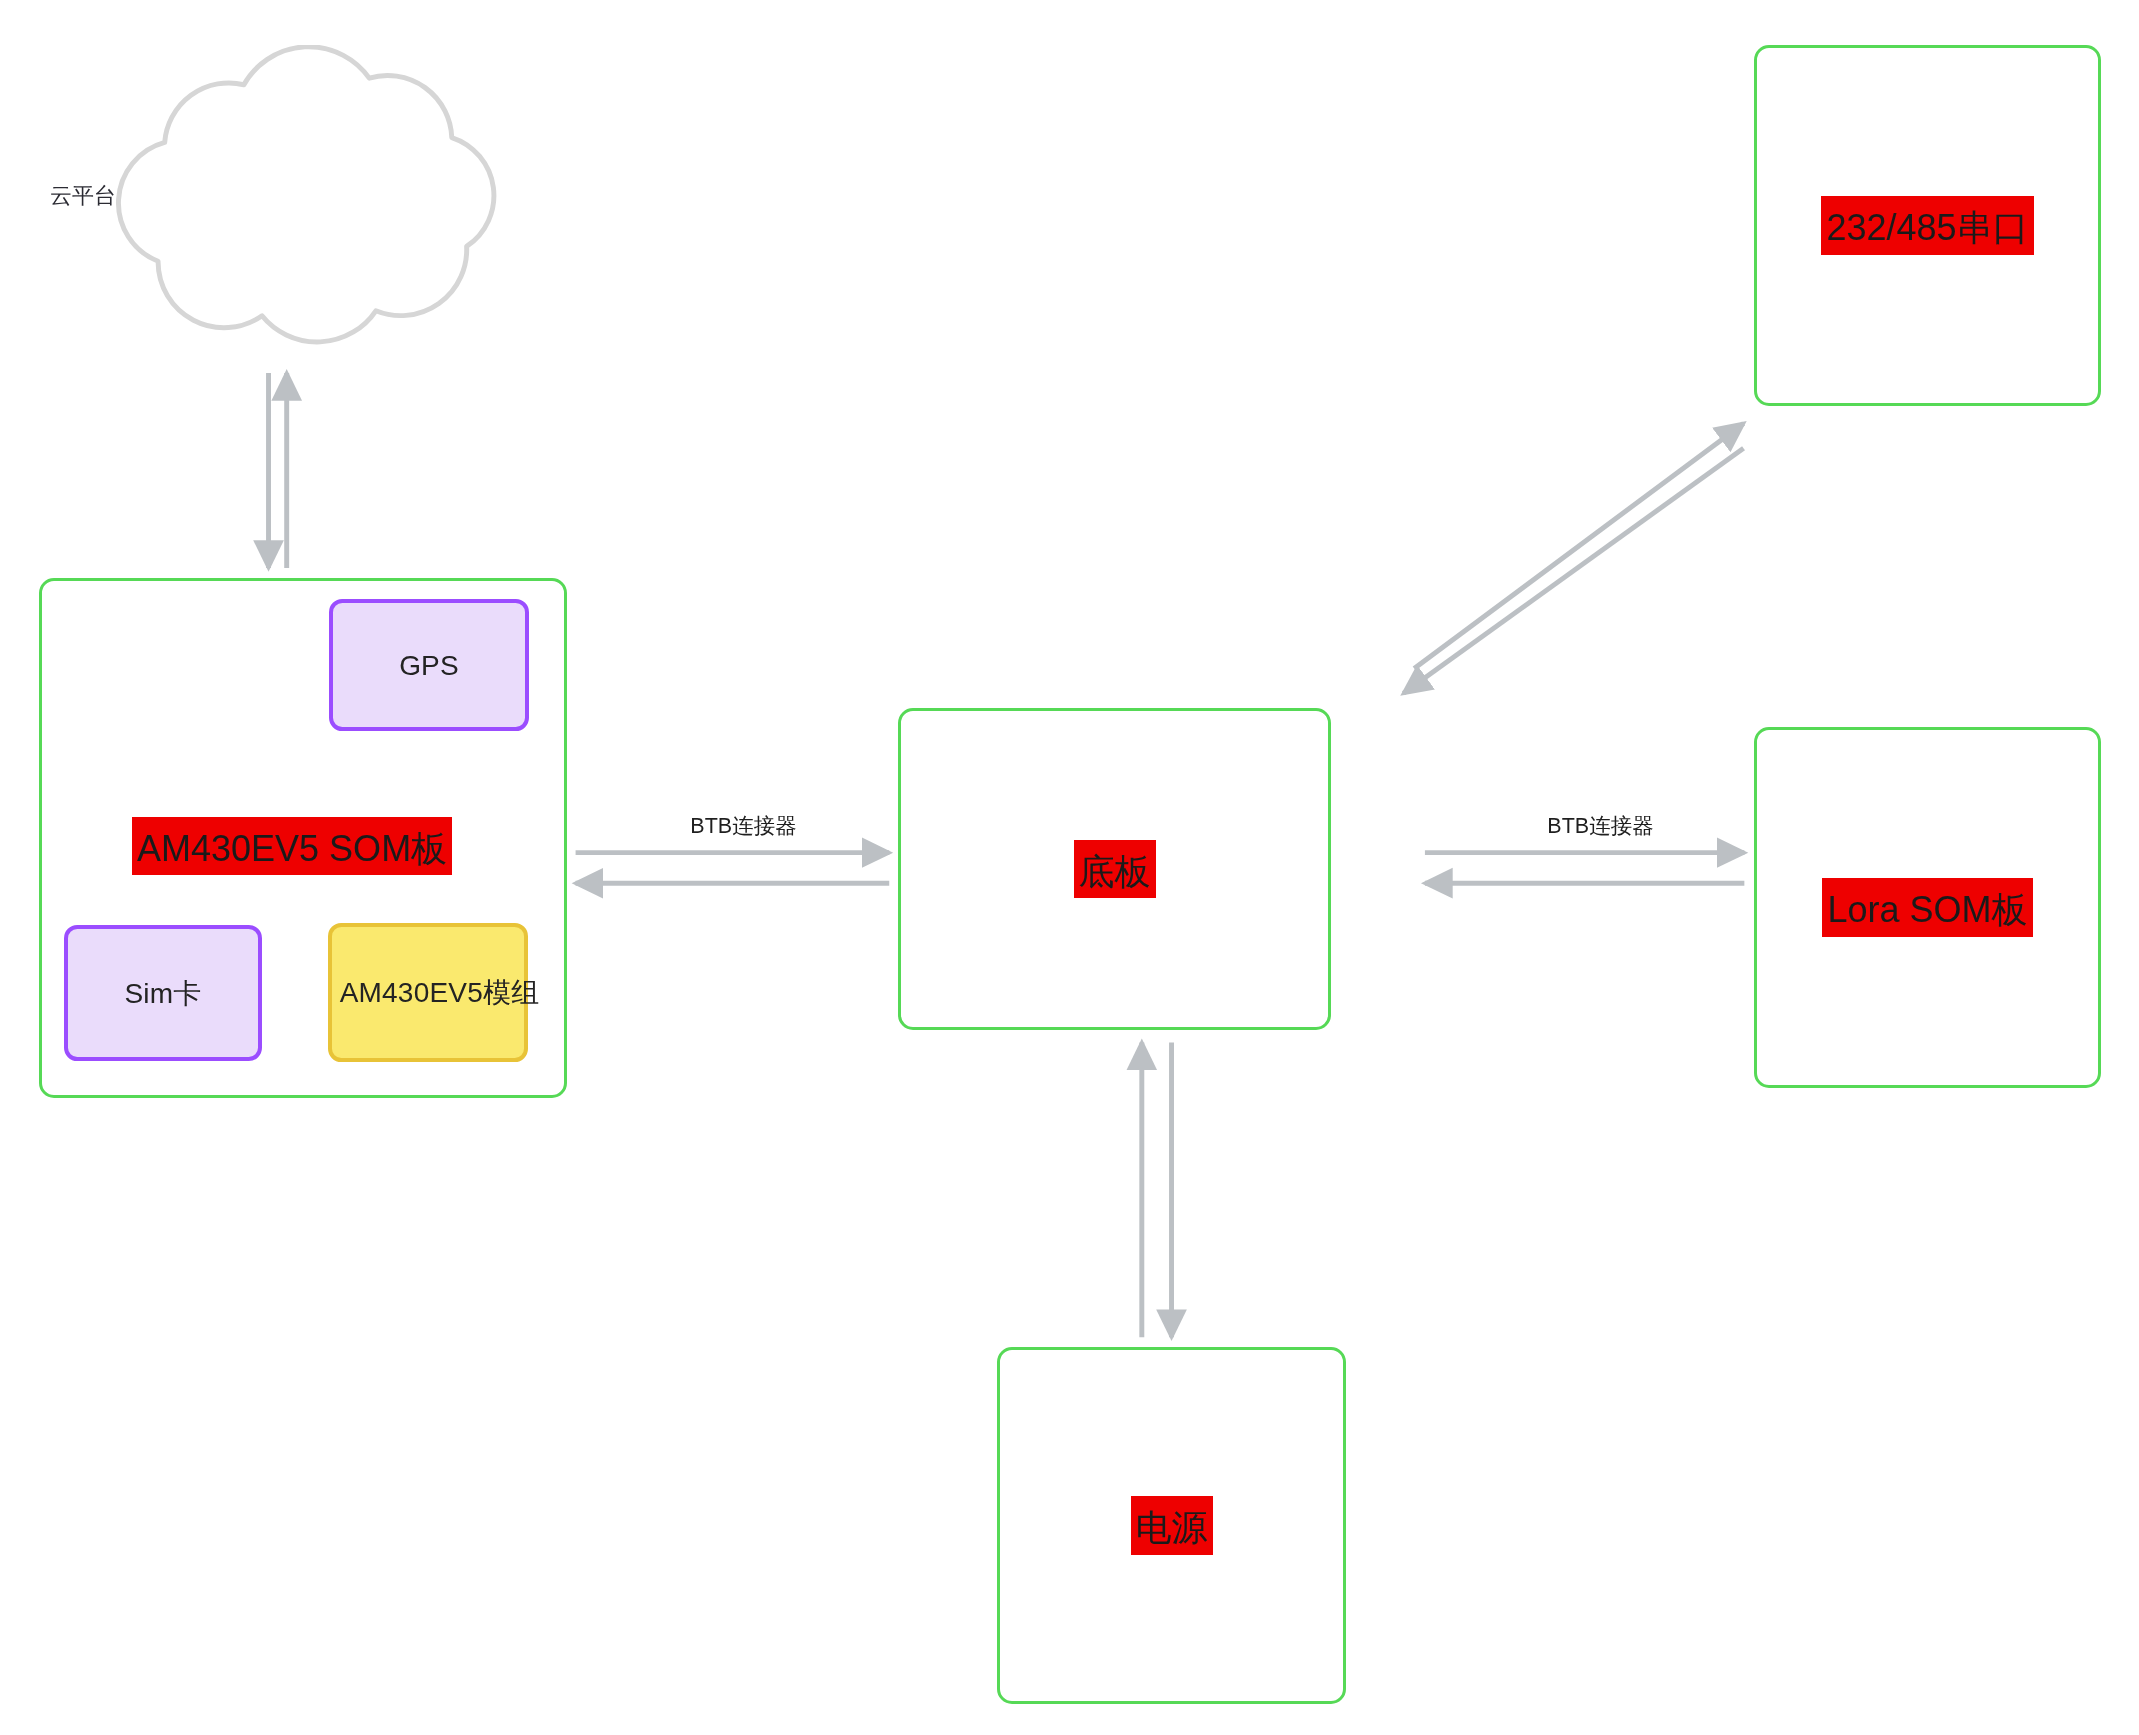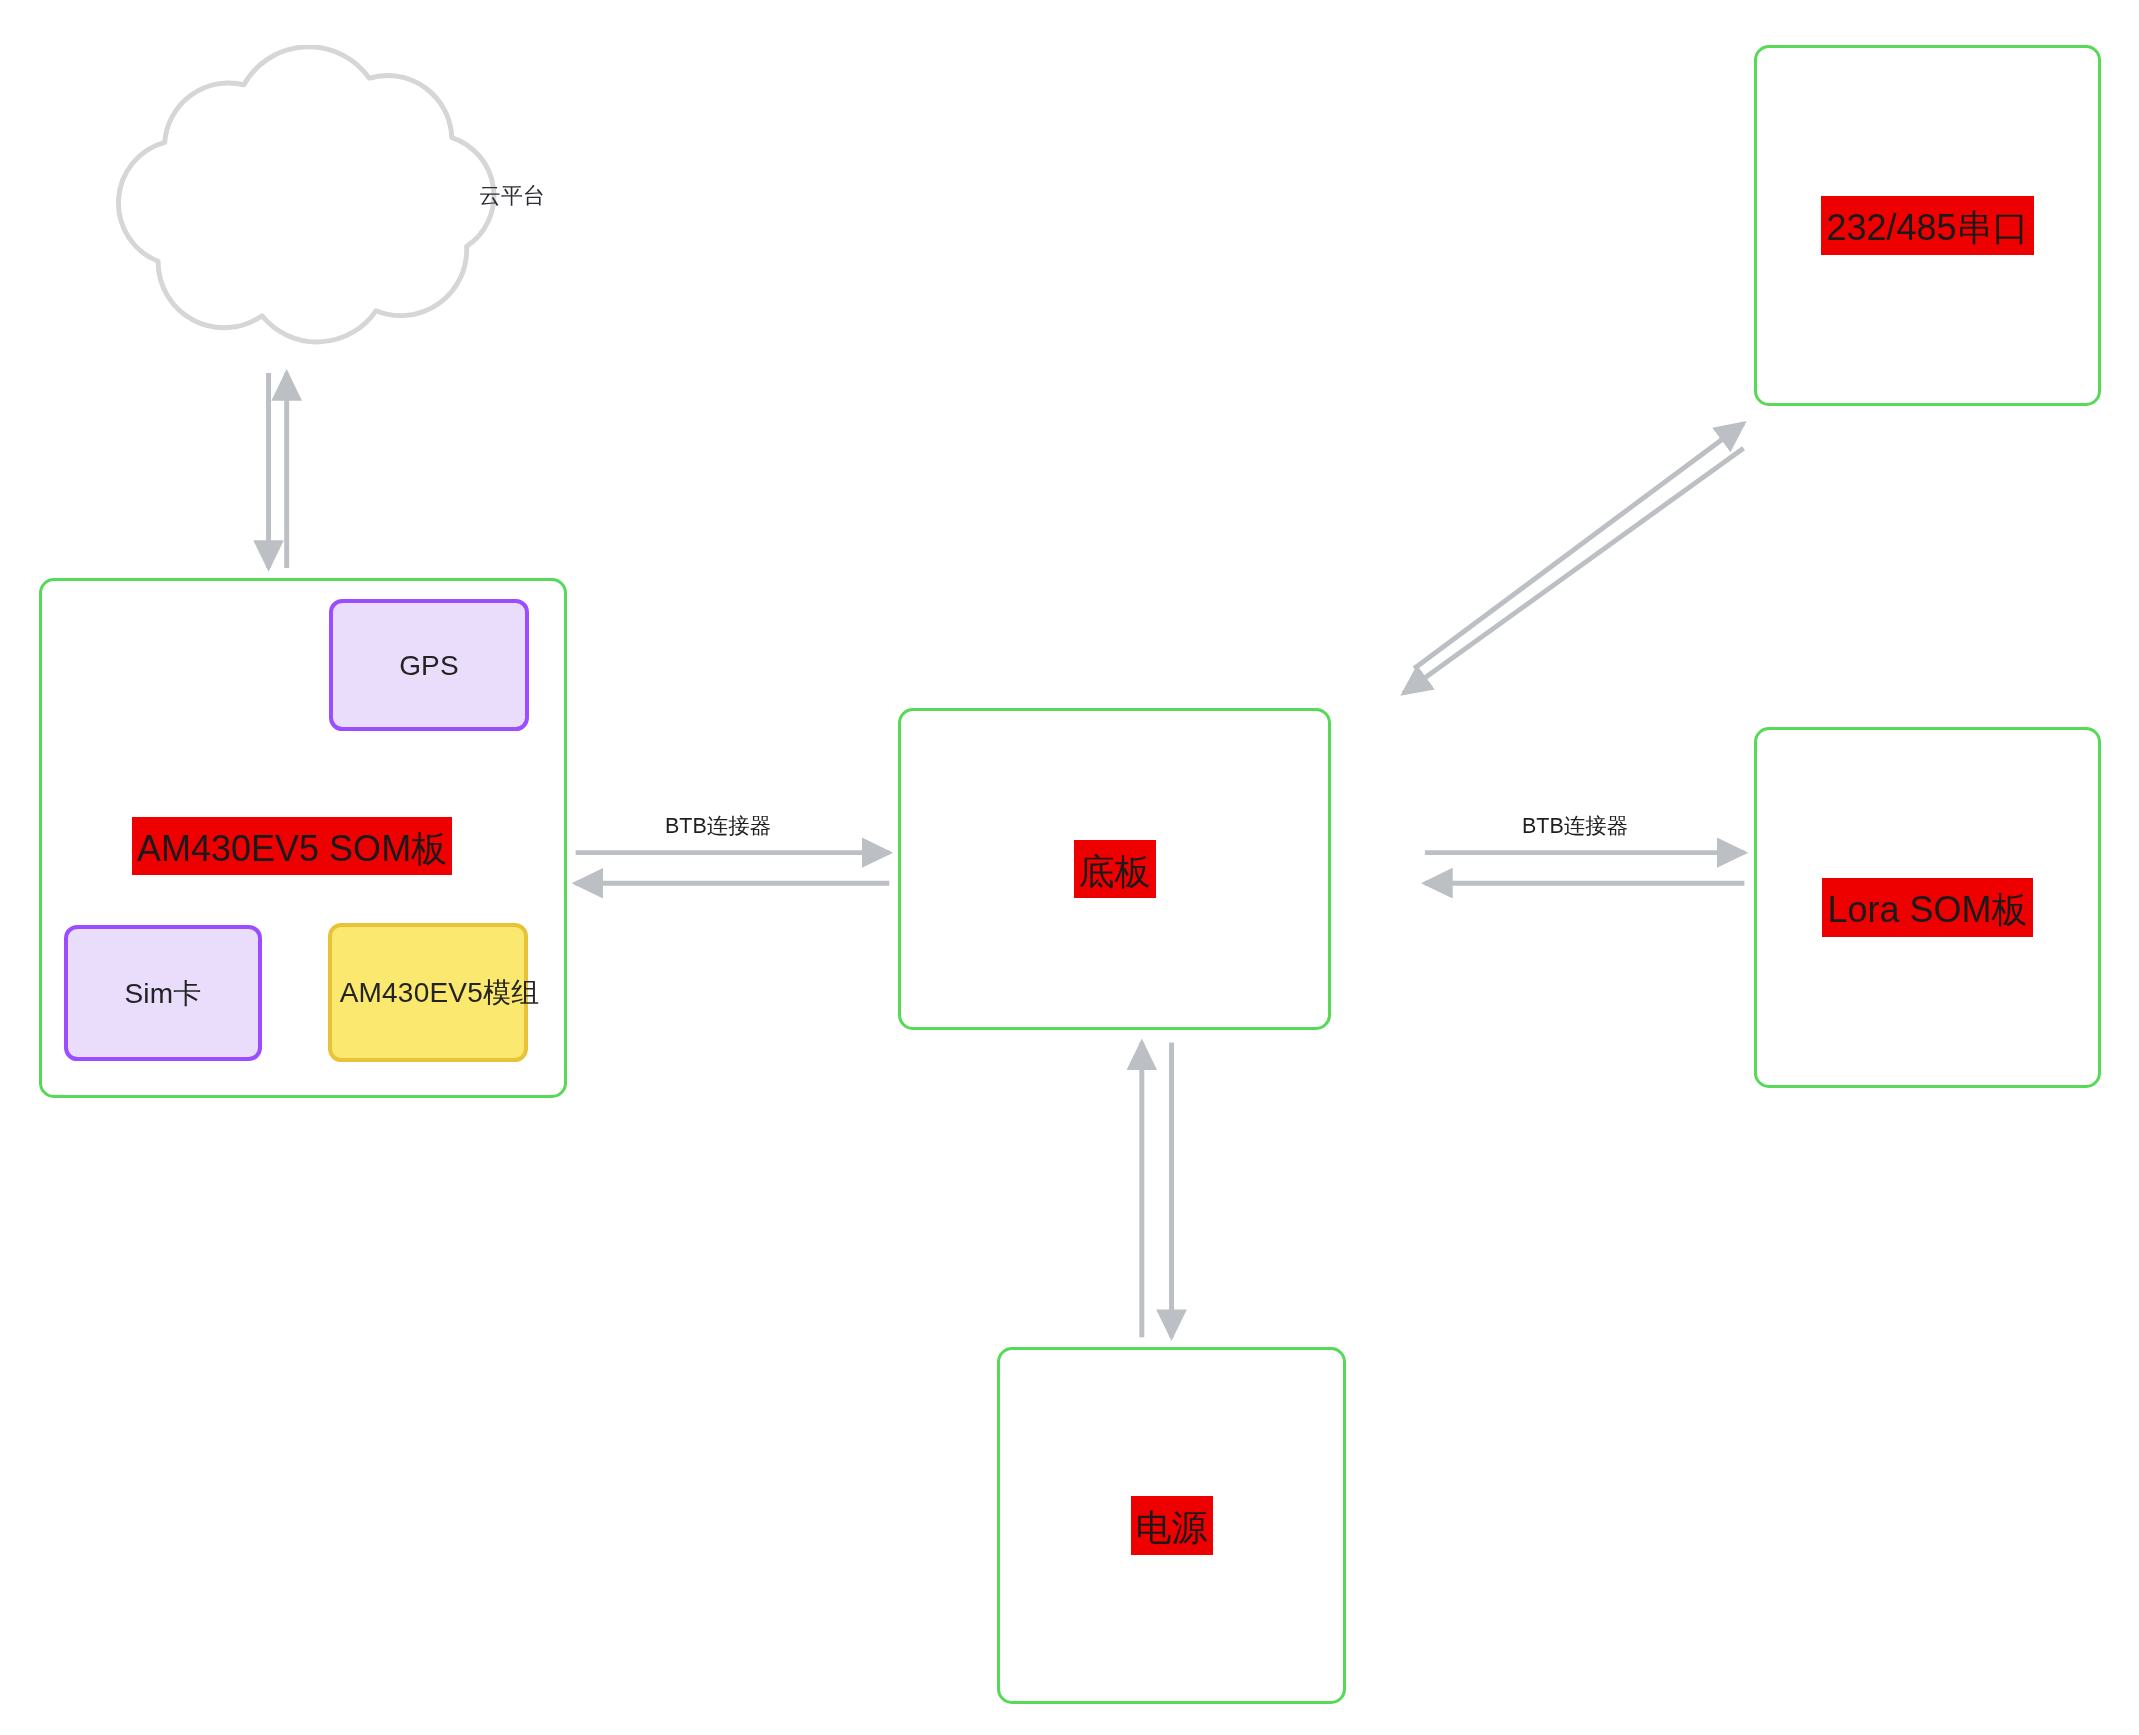--- a/index.html
+++ b/index.html
@@ -64,29 +64,30 @@
   }
   .hl {
     background: #ee0000;
     padding: 10px 5px 5px 5px;
     display: inline-block;
   }
   .cloud-label {
     position: absolute;
     left: 0;
     width: 100%;
-    text-align: right;
+    text-align: left;
     font-size: 22px;
     color: #2b2b33;
   }
   .edge-label {
     position: absolute;
     font-size: 21.5px;
     color: #1f1f1f;
     white-space: nowrap;
+    text-align: center;
   }
   
   #cloud-group      { left: 50px;  top: 45px;   width: 495px;  height: 322px; }
   #som-container    { left: 39px;  top: 578px;  width: 528px;  height: 520px; }
   #gps-box          { left: 329px; top: 599px;  width: 200px;  height: 132px; }
   #sim-box          { left: 64px;  top: 925px; width: 198px;  height: 136px; }
   #module-box       { left: 328px; top: 923px; width: 200px;  height: 139px; }
   #som-title        { left: 132px; top: 817px;  }
   #baseboard-box    { left: 898px; top: 708px; width: 433px;  height: 322px; }
   #serial-box       { left: 1754px; top: 45px;  width: 347px;  height: 361px; }

